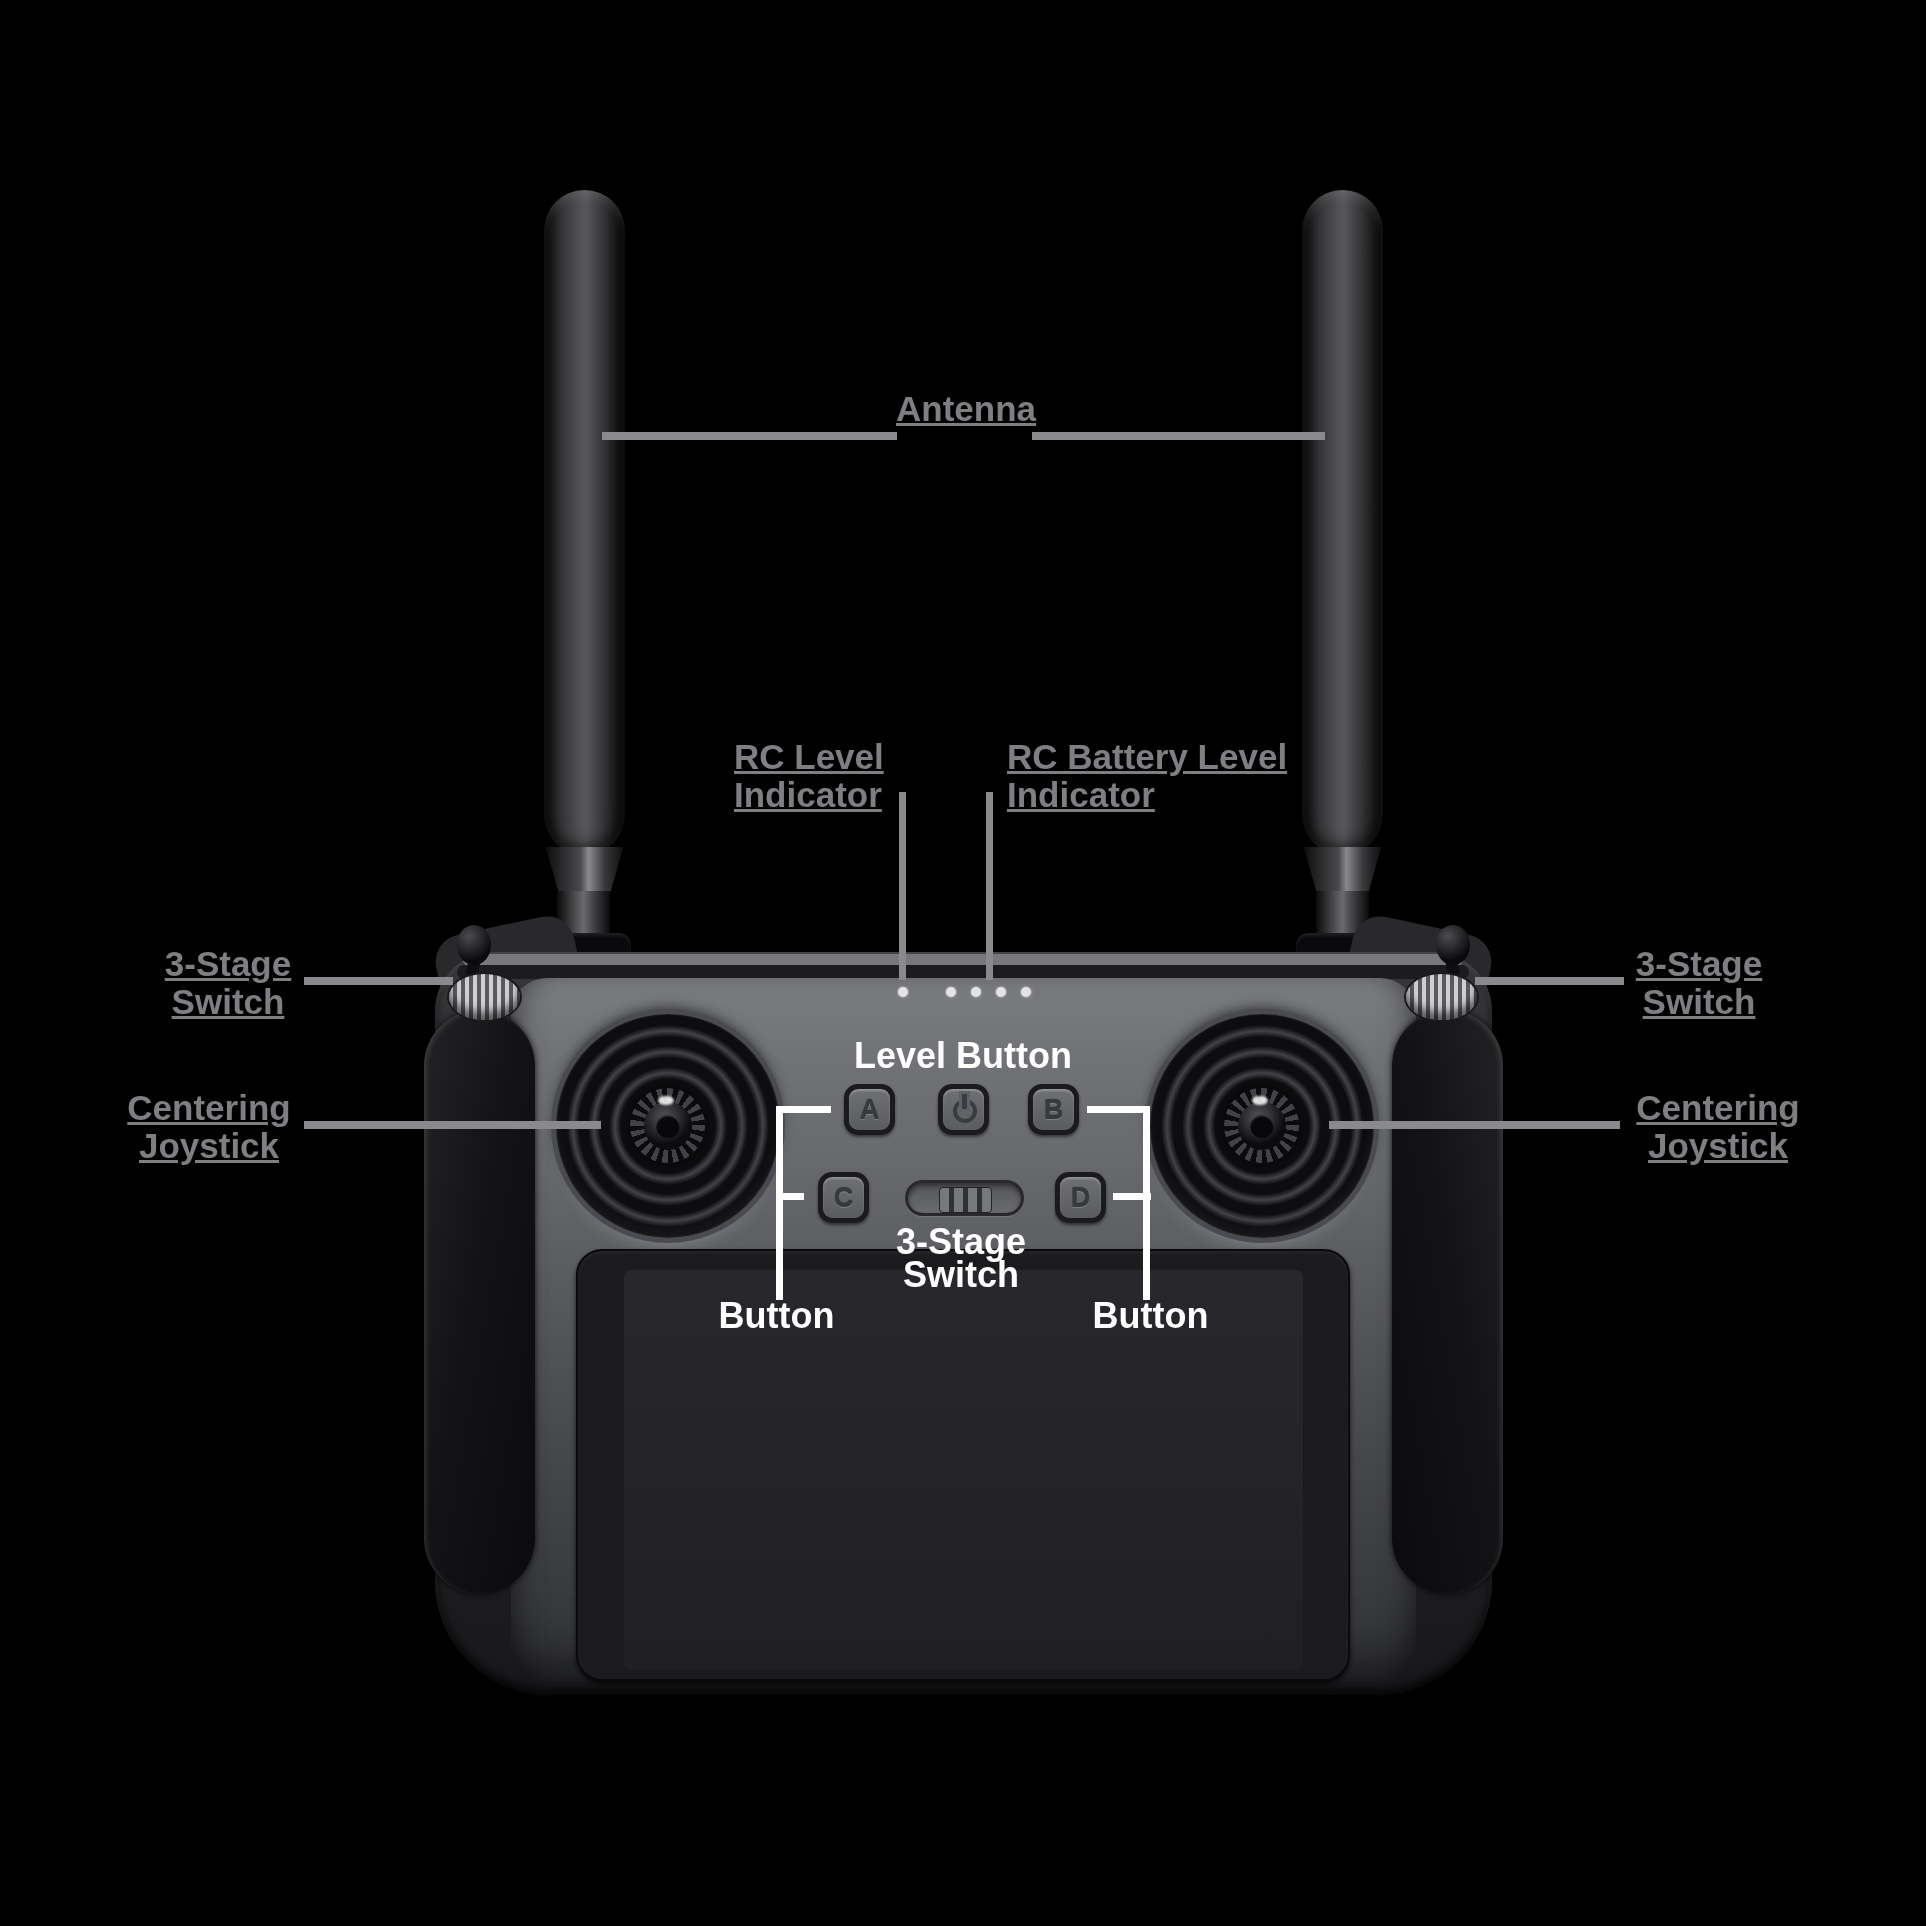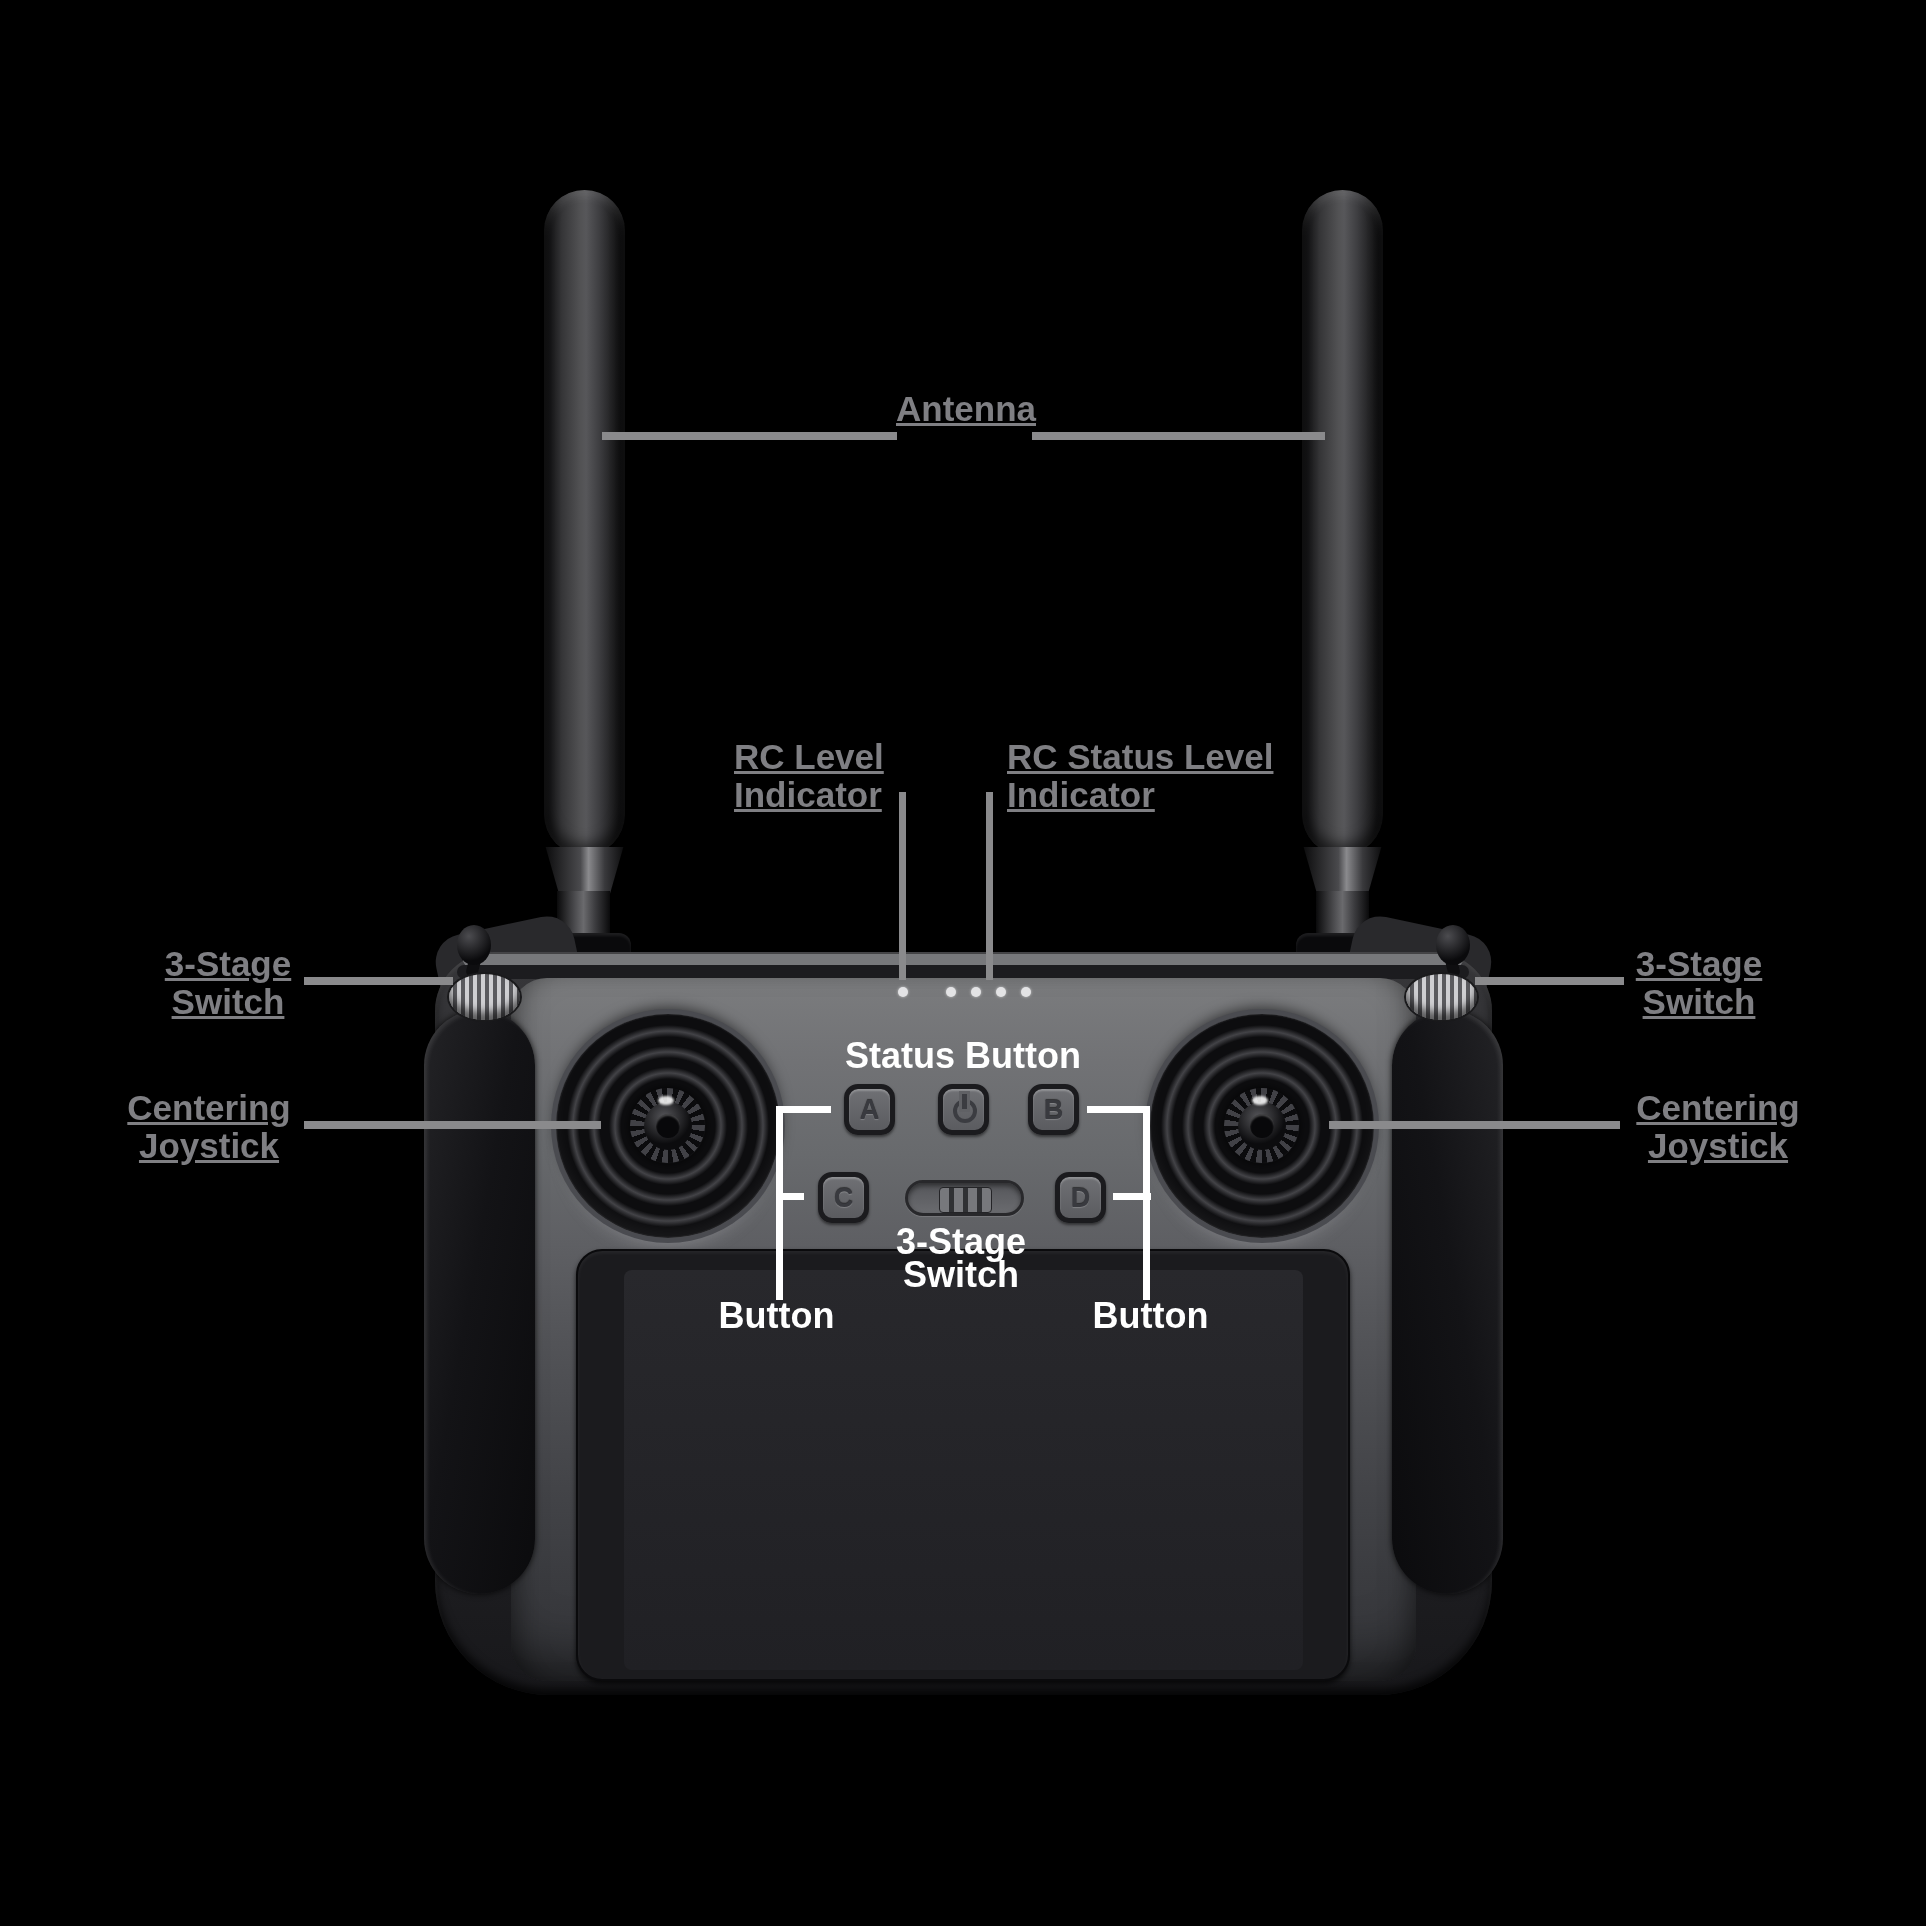--- a/index.html
+++ b/index.html
@@ -165,21 +165,21 @@
   <div class="abs hline" style="left:1475px;top:977px;width:149px"></div>
   <div class="abs hline" style="left:304px;top:1121px;width:297px"></div>
   <div class="abs hline" style="left:1329px;top:1121px;width:291px"></div>
 
   <div class="abs lbl c" style="left:768px;top:390px;width:396px">Antenna</div>
   <div class="abs lbl" style="left:734px;top:738px">
     <div>RC Level</div>
     <div>Indicator</div>
   </div>
   <div class="abs lbl" style="left:1007px;top:738px">
-    <div>RC Status Level</div>
+    <div>RC Battery Level</div>
     <div>Indicator</div>
   </div>
   <div class="abs lbl c" style="left:129px;top:945px;width:198px">
     <div>3-Stage</div>
     <div>Switch</div>
   </div>
   <div class="abs lbl c" style="left:1600px;top:945px;width:198px">
     <div>3-Stage</div>
     <div>Switch</div>
   </div>
@@ -192,21 +192,21 @@
     <div>Joystick</div>
   </div>
 
   <div class="abs wv" style="left:776px;top:1106px;height:194px"></div>
   <div class="abs wh" style="left:776px;top:1106px;width:55px"></div>
   <div class="abs wh" style="left:776px;top:1193px;width:28px"></div>
   <div class="abs wv" style="left:1143px;top:1106px;height:194px"></div>
   <div class="abs wh" style="left:1087px;top:1106px;width:63px"></div>
   <div class="abs wh" style="left:1113px;top:1193px;width:38px"></div>
 
-  <div class="abs lbl-w" style="left:765px;top:1037px;width:396px">Status Button</div>
+  <div class="abs lbl-w" style="left:765px;top:1037px;width:396px">Level Button</div>
   <div class="abs lbl-w" style="left:763px;top:1225px;width:396px;line-height:33px">
     <div>3-Stage</div>
     <div>Switch</div>
   </div>
   <div class="abs lbl-w" style="left:628px;top:1297px;width:297px">Button</div>
   <div class="abs lbl-w" style="left:1002px;top:1297px;width:297px">Button</div>
 
 </div>
 
 

